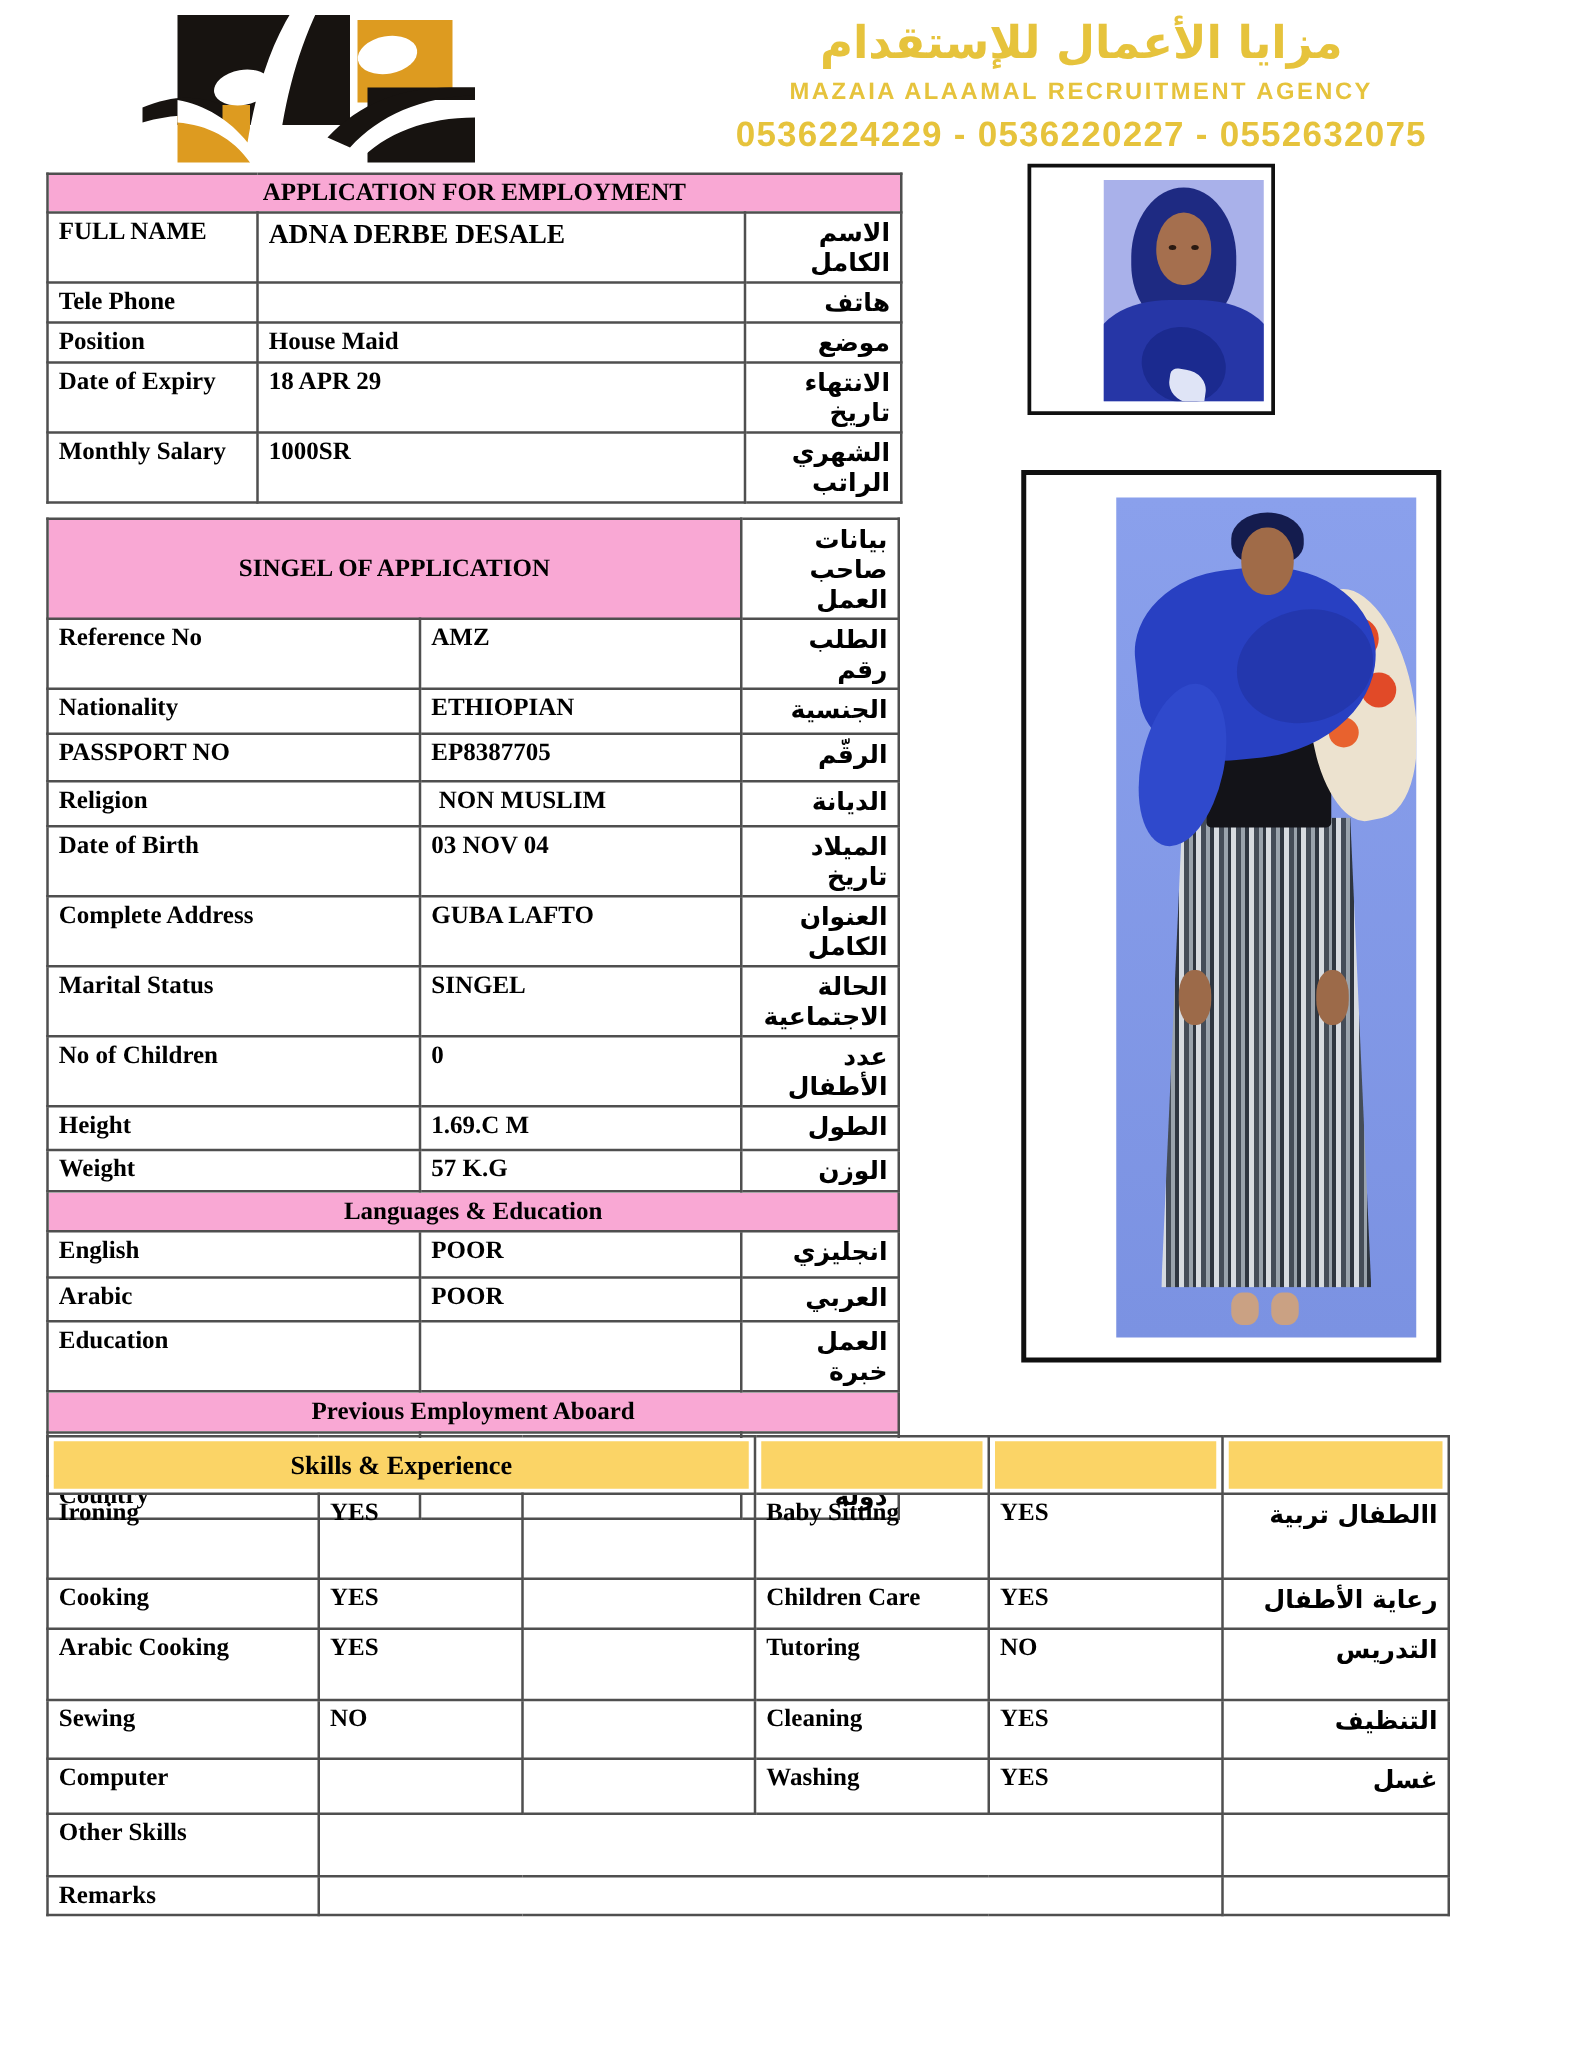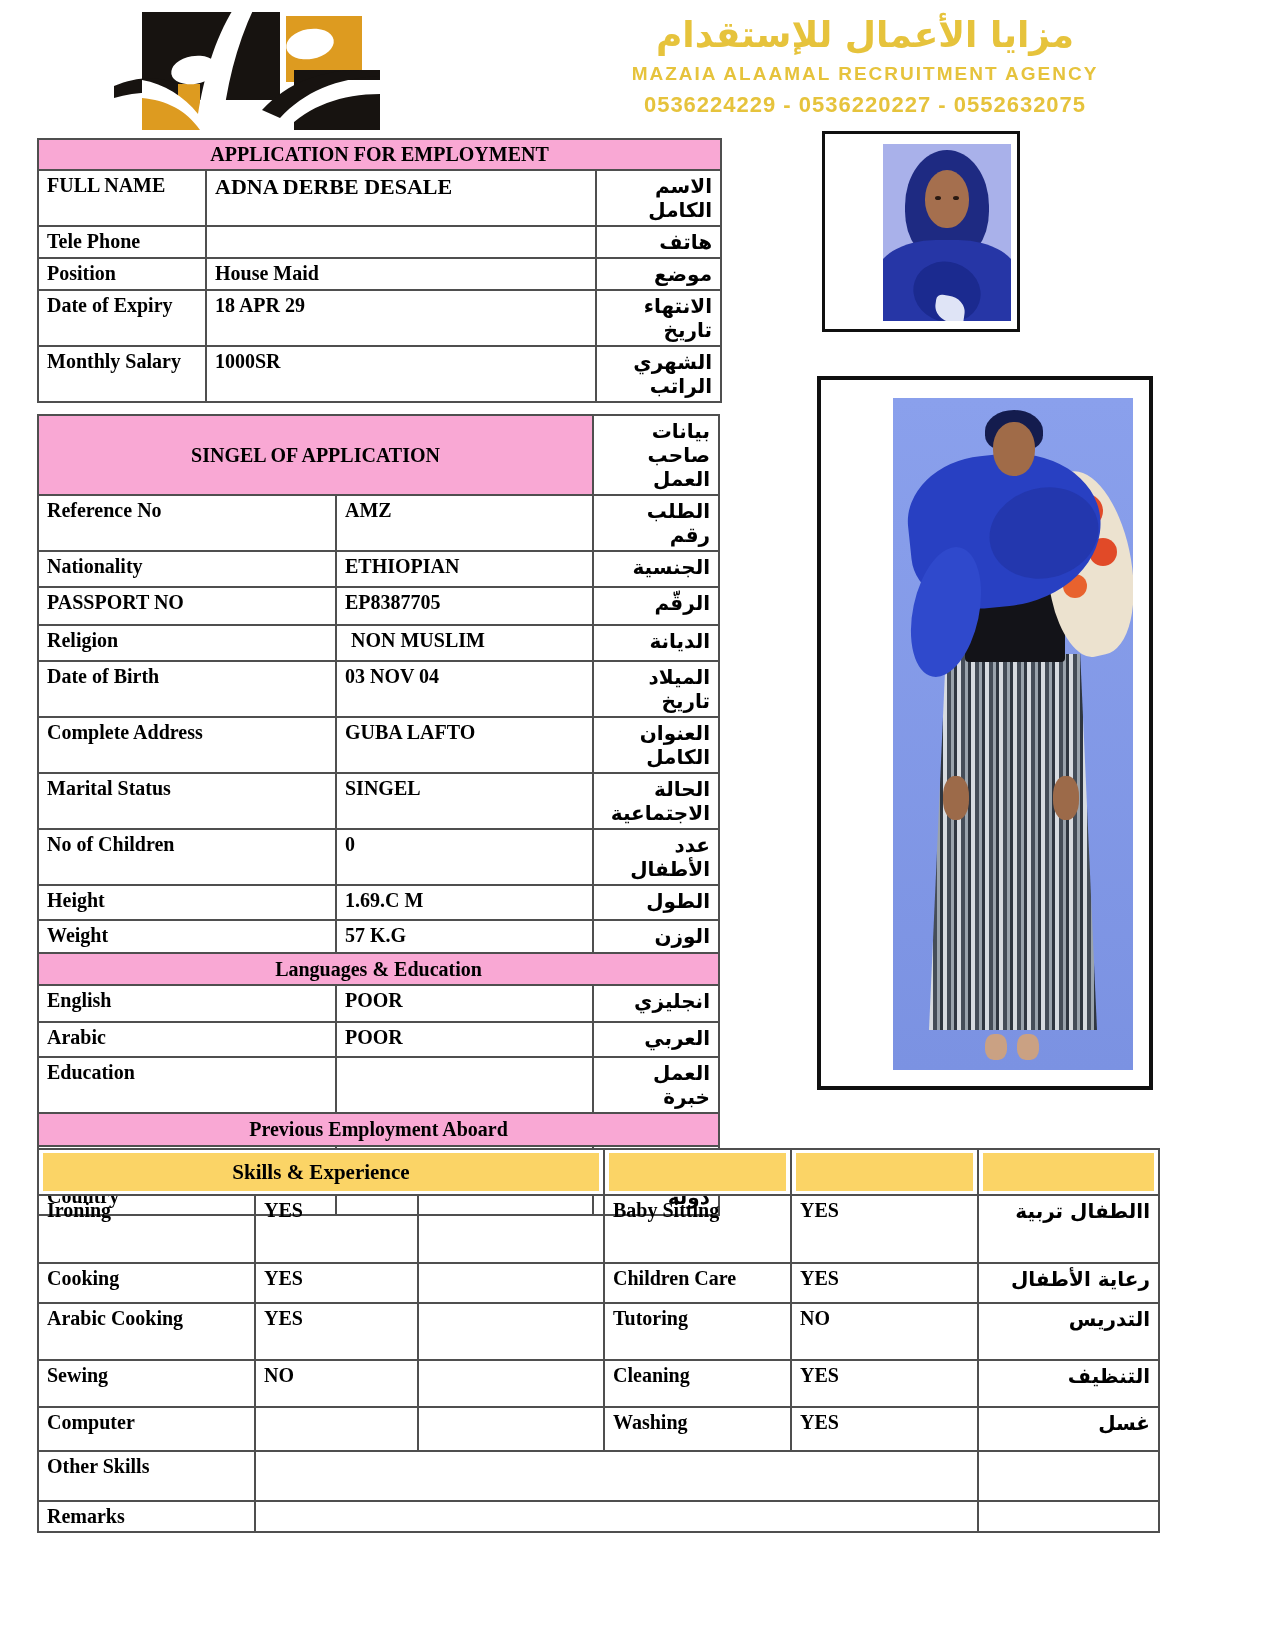--- a/index.html
+++ b/index.html
@@ -8,21 +8,21 @@
 
   
   .logo { position:absolute; left:112px; top:6px; width:272px; height:126px; }
   .agency-ar { position:absolute; left:555px; top:14px; width:620px; text-align:center;
                font-family:"DejaVu Sans", sans-serif; font-weight:bold; font-size:36px;
                color:#E6C33C; direction:rtl; }
   .agency-en { position:absolute; left:555px; top:63px; width:620px; text-align:center;
                font-family:"Liberation Sans", sans-serif; font-weight:bold; font-size:19px;
                letter-spacing:2px; color:#E6C33C; }
   .agency-ph { position:absolute; left:555px; top:92px; width:620px; text-align:center;
-               font-family:"Liberation Sans", sans-serif; font-weight:bold; font-size:22px;
+               font-family:"Liberation Sans", sans-serif; font-weight:bold; font-size:28px;
                letter-spacing:1px; color:#E6C33C; }
 
   
   table.tbl { position:absolute; border-collapse:collapse; table-layout:fixed; }
   .tbl td { border:2px solid #4f4f4f; padding:3px 8px; font-weight:bold; font-size:20px;
             vertical-align:top; overflow:hidden; }
   .band { background:#f9a8d4; text-align:center; font-size:21px; vertical-align:middle !important; }
   .lbl  { text-align:left; }
   .big  { font-size:23px; }
   .val  { text-align:left; }

